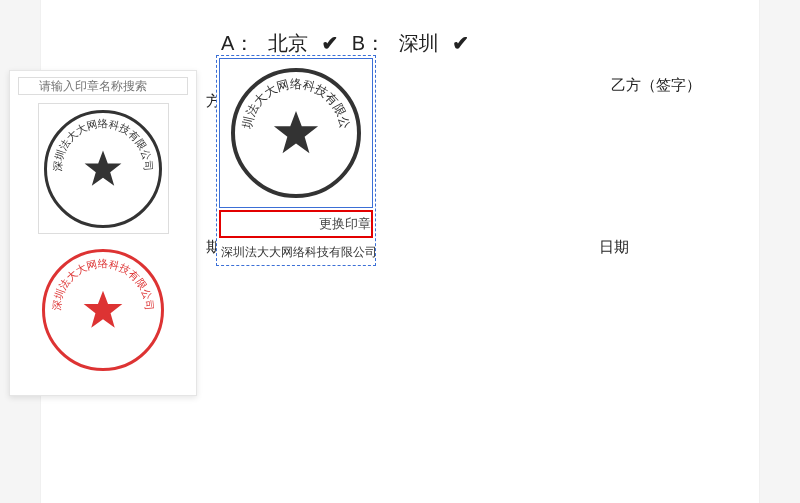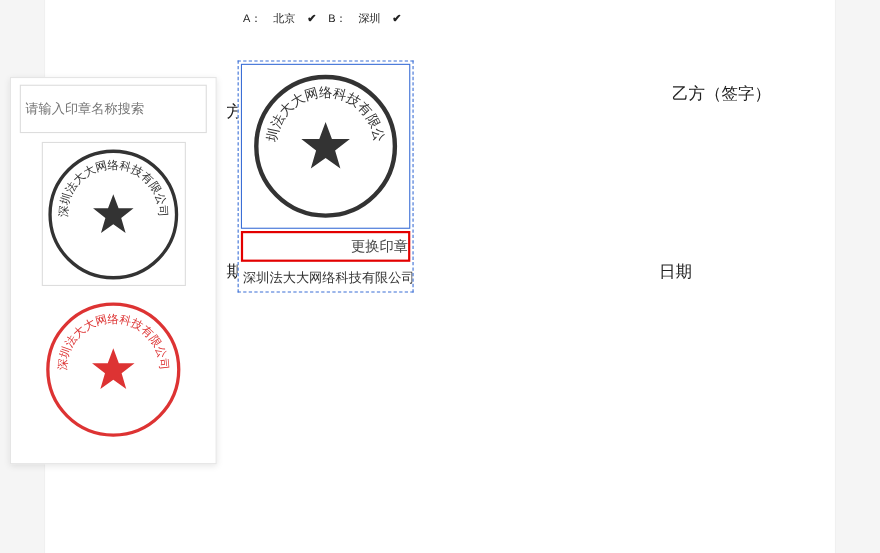--- a/index.html
+++ b/index.html
@@ -17,22 +17,23 @@
     background: #fff;
     margin: 0 40px;
     height: 100%;
     position: relative;
     padding-top: 10px;
     border-left: 1px solid #f0f0f0;
     border-right: 1px solid #f0f0f0;
   }
   .choice-row {
     margin-left: 180px;
-    font-size: 10px;
+    font-size: 20px;
     color: #222;
+    margin-top: 20px;
   }
   .choice-row span { margin-right: 8px; }
   .check {
     font-weight: bold;
     margin-right: 30px;
   }
   .sig-row {
     position: absolute;
     font-size: 15px;
     color: #222;
@@ -95,23 +96,23 @@
     z-index: 10;
     padding: 6px 8px 10px 8px;
   }
   .panel-title {
     font-size: 12px;
     color: #555;
     margin-bottom: 6px;
   }
   .search-input {
     width: 100%;
-    height: 44px;
+    height: 18px;
     border: 1px solid #ddd;
-    padding: 0 4px;
+    padding: 0 20px;
     font-size: 12px;
     color: #999;
     outline: none;
     margin-bottom: 8px;
   }
   .seal-item {
     text-align: center;
     margin-bottom: 10px;
   }
   .seal-thumb {

